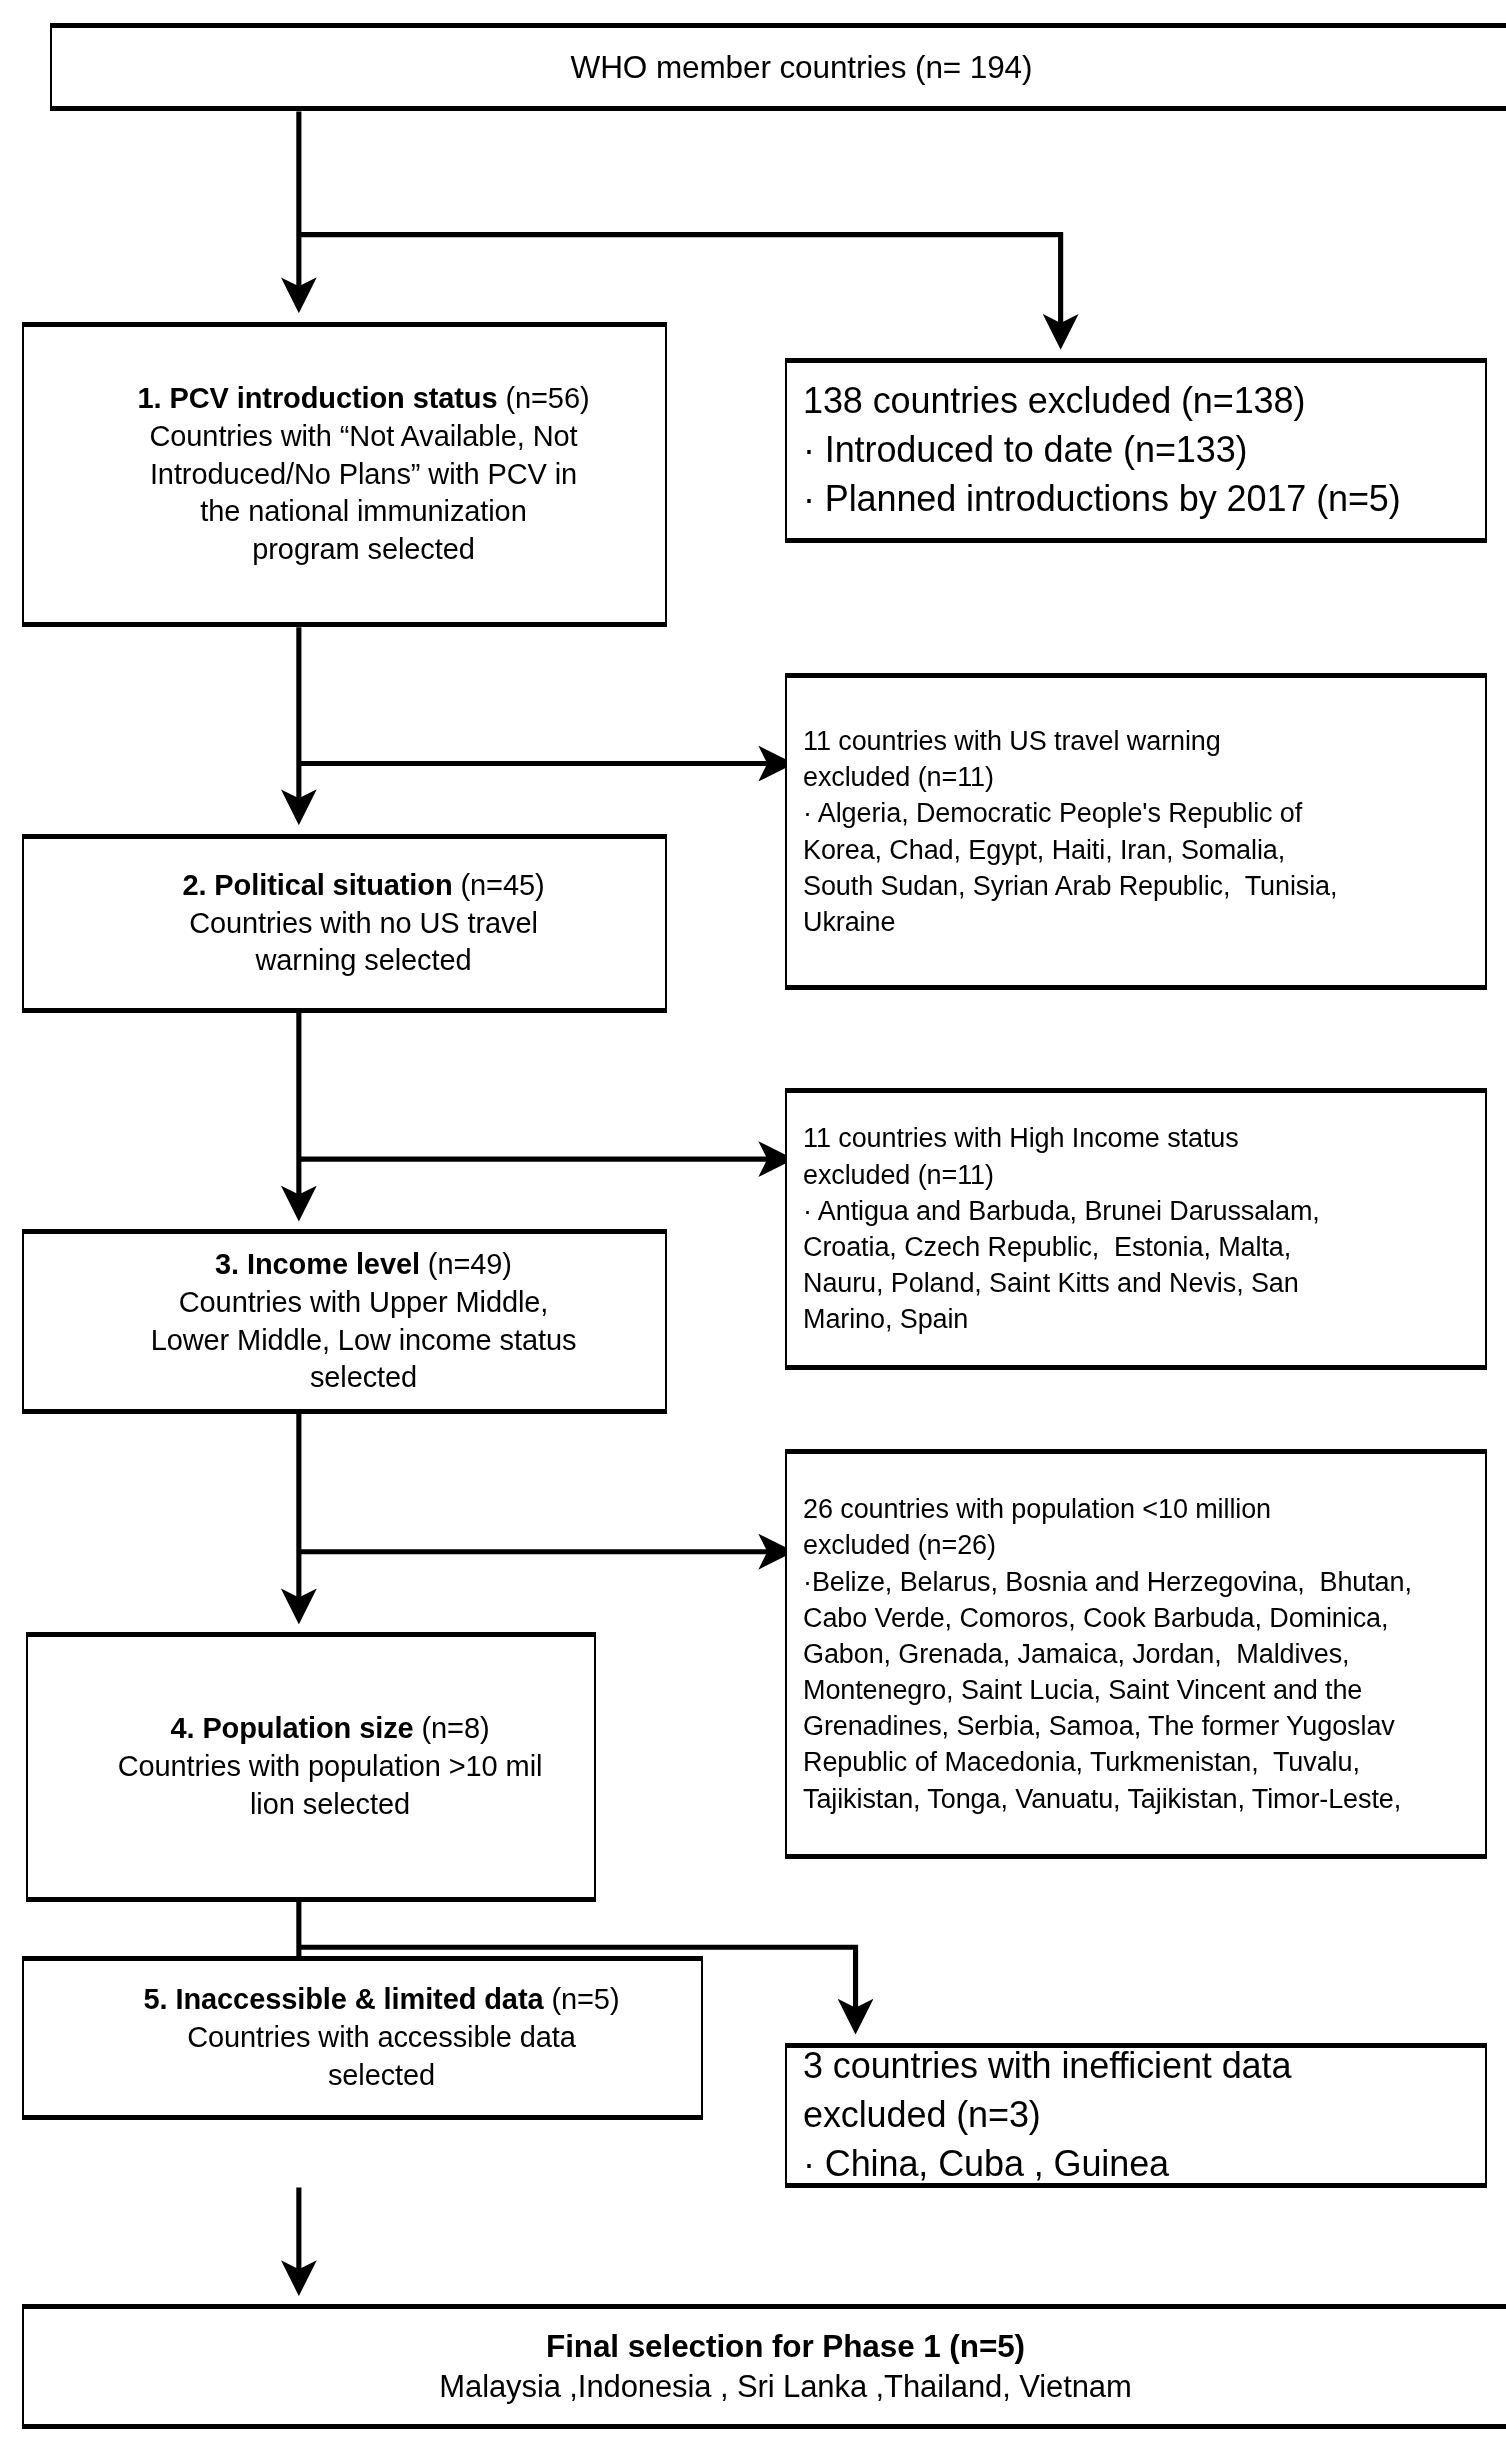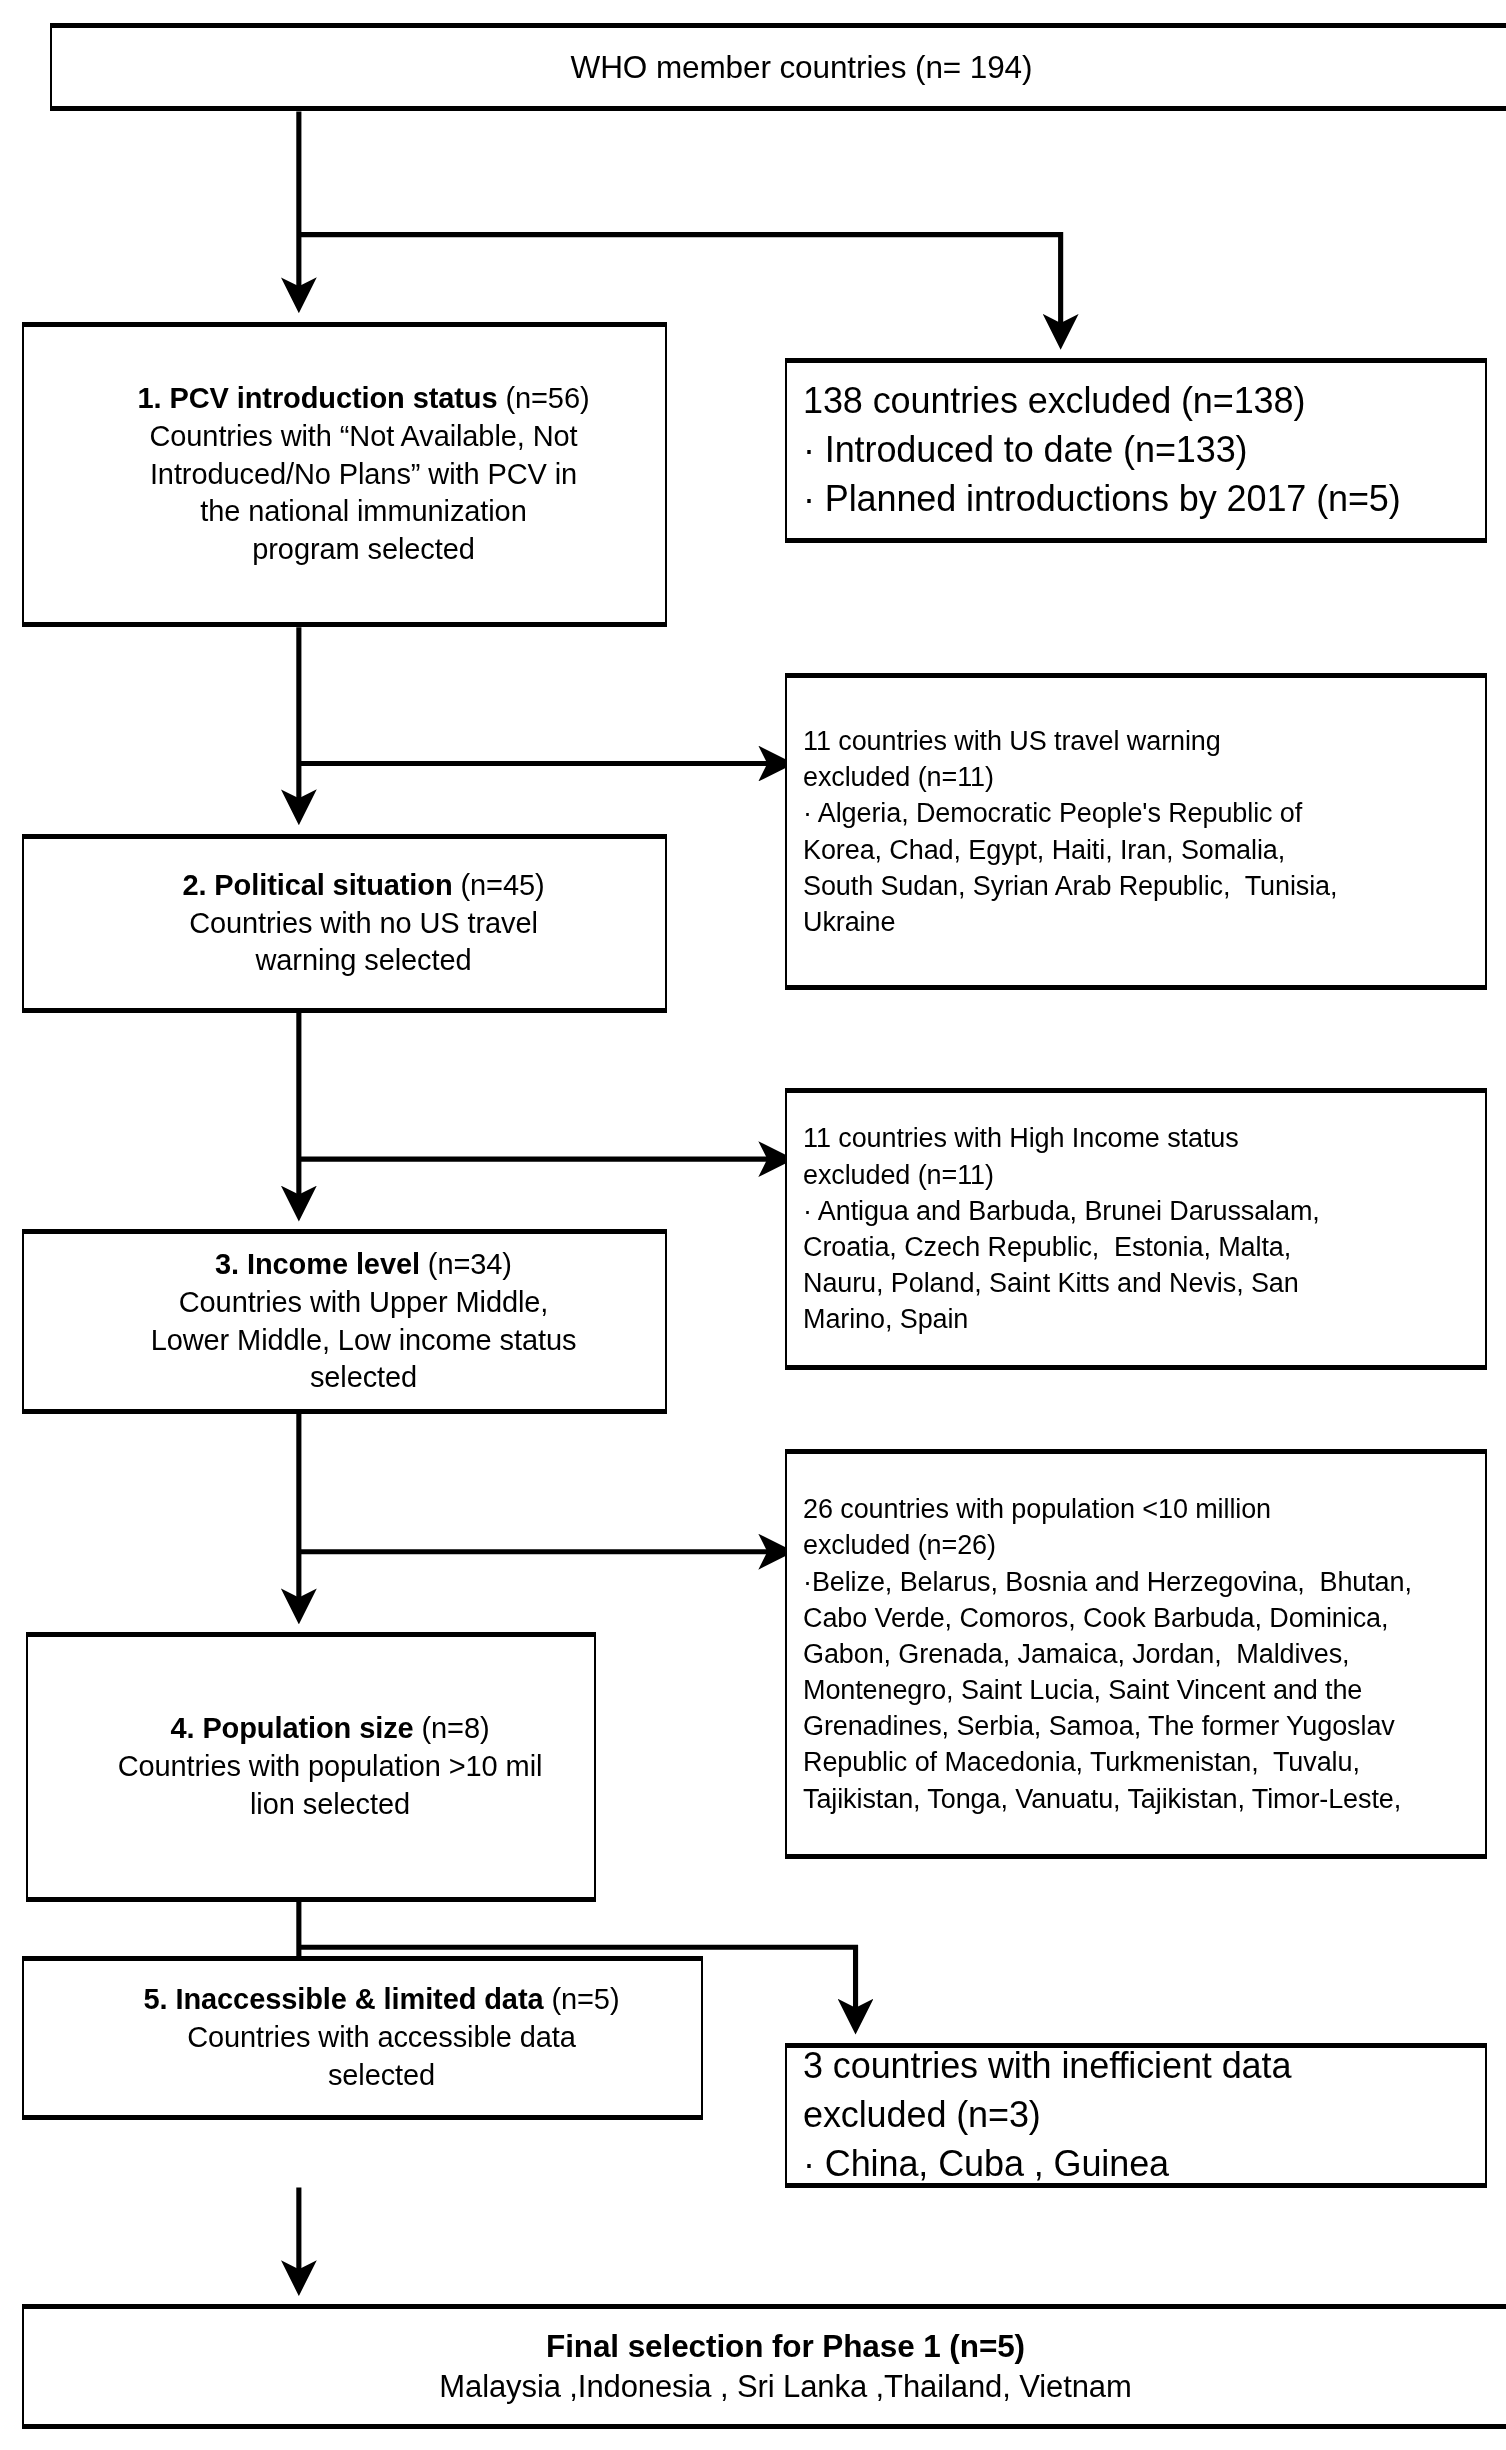--- a/index.html
+++ b/index.html
@@ -148,21 +148,21 @@
       <span class="line">excluded (n=11)</span>
       <span class="line">· Antigua and Barbuda, Brunei Darussalam,</span>
       <span class="line">Croatia, Czech Republic,  Estonia, Malta,</span>
       <span class="line">Nauru, Poland, Saint Kitts and Nevis, San</span>
       <span class="line">Marino, Spain</span>
     </div>
   </div>
 
   <div class="node heavy center" style="left:22px; top:1229px; width:645px; height:185px;">
     <div class="node-inner pad-c">
-      <span class="line bold-head"><span>3. Income level</span><span class="tail"> (n=34)</span></span>
+      <span class="line bold-head"><span>3. Income level</span><span class="tail"> (n=49)</span></span>
       <span class="line">Countries with Upper Middle,</span>
       <span class="line">Lower Middle, Low income status</span>
       <span class="line">selected</span>
     </div>
   </div>
 
   <div class="node heavy left excl excl-list" style="left:785px; top:1449px; width:702px; height:410px;">
     <div class="node-inner pad-l">
       <span class="line">26 countries with population &lt;10 million</span>
       <span class="line">excluded (n=26)</span>

